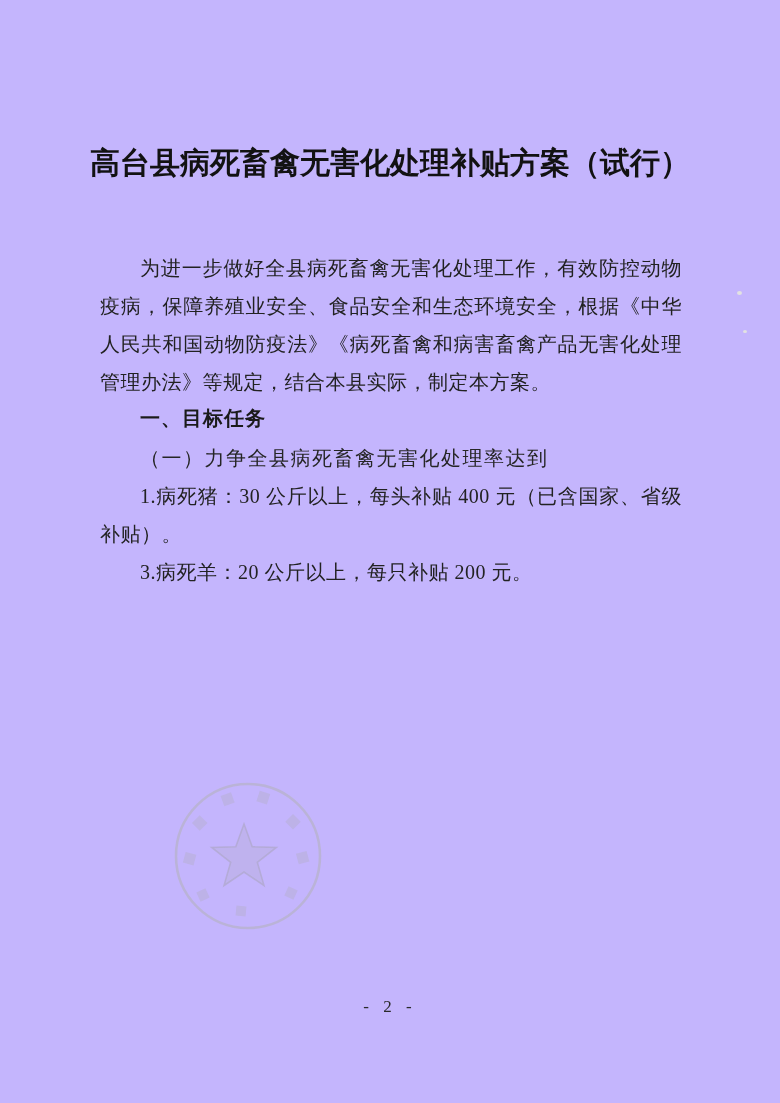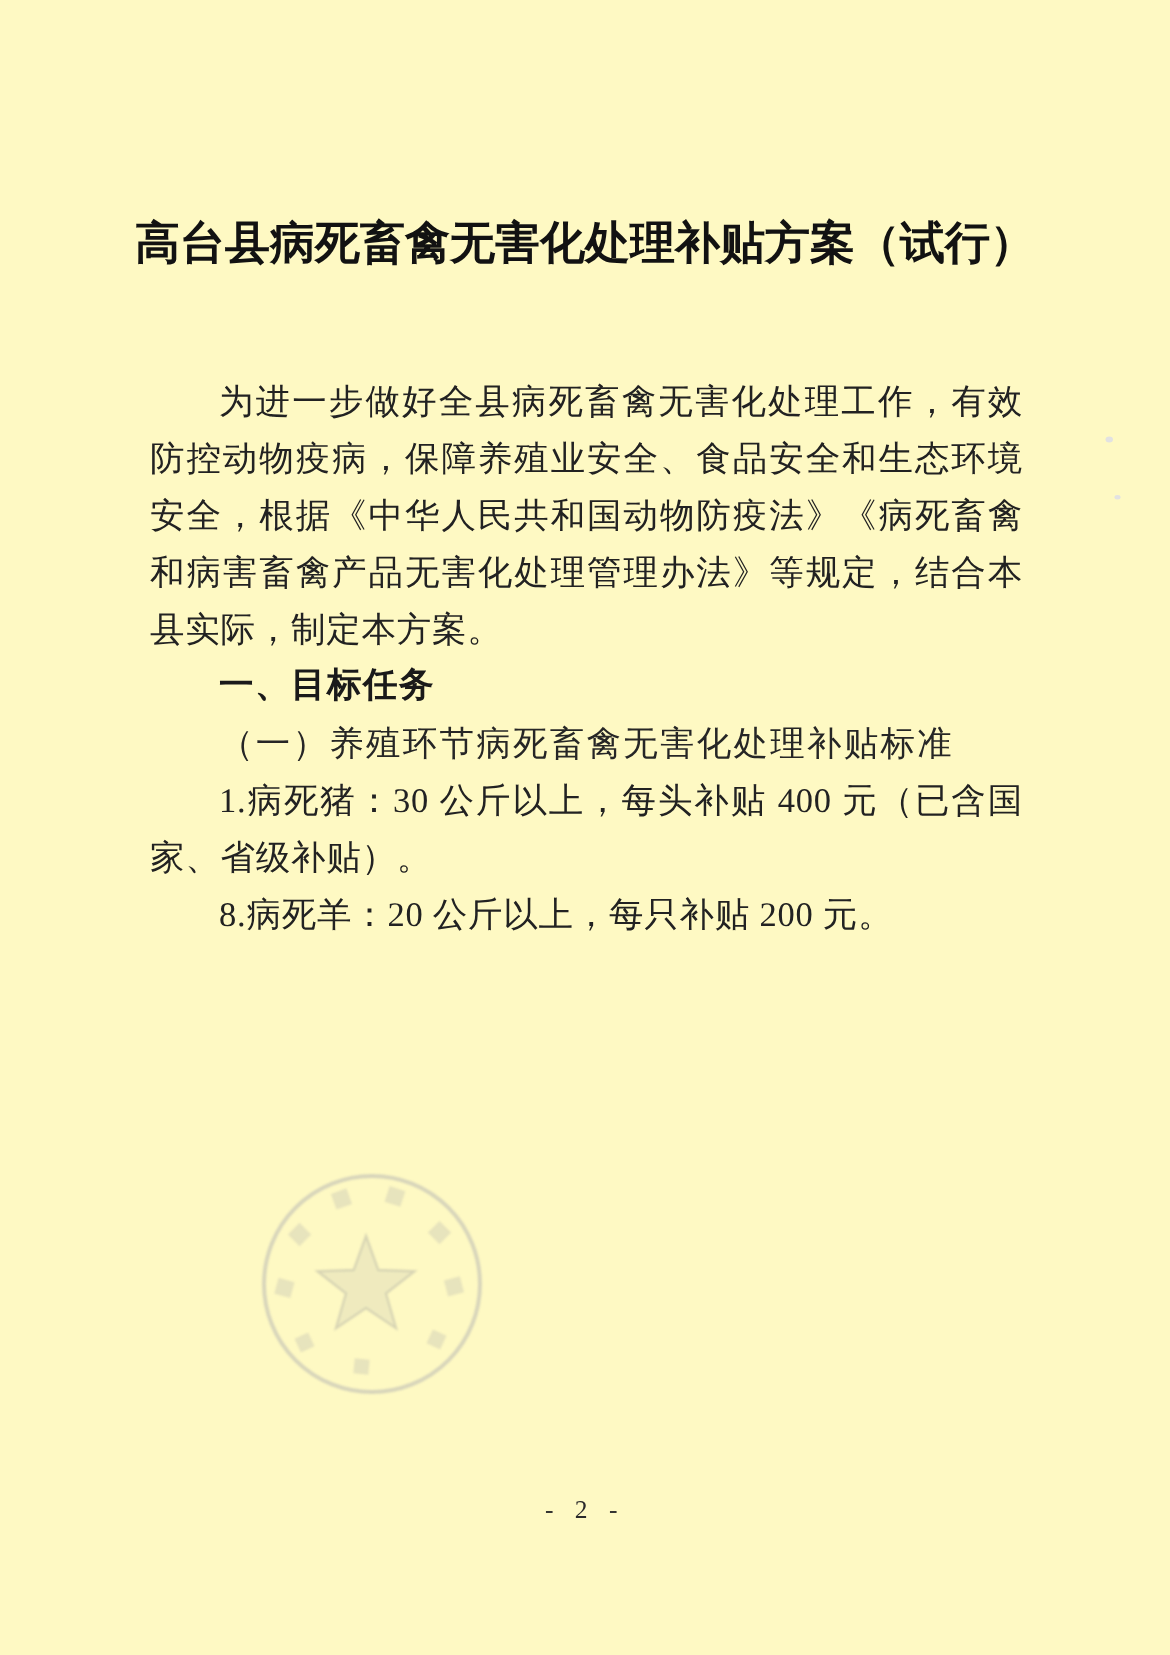--- a/index.html
+++ b/index.html
@@ -4,21 +4,21 @@
 <style>
   html, body {
     margin: 0;
     padding: 0;
     background: #ffffff;
   }
   .page {
     position: relative;
     width: 780px;
     height: 1103px;
-    background: #fef9c3;
+    background: #c4b5fd;
     overflow: hidden;
     font-family: "Liberation Serif", "DejaVu Serif", serif;
     color: #1e1e1e;
   }
   .doc-title {
     position: absolute;
     top: 140px;
     left: 60px;
     width: 660px;
     margin: 0;
@@ -28,21 +28,21 @@
     text-align: center;
     color: #121212;
     font-family: "Liberation Serif", "DejaVu Serif", serif;
     white-space: nowrap;
   }
   .doc-body {
     position: absolute;
     top: 249px;
     left: 100px;
     width: 582px;
-    font-size: 23px;
+    font-size: 20px;
     line-height: 38px;
     text-align: justify;
     letter-spacing: 0.5px;
     z-index: 2;
   }
   .doc-body p {
     margin: 0;
     padding: 0;
     text-indent: 2em;
   }
@@ -113,20 +113,20 @@
       <rect x="66" y="128" width="10" height="10" transform="rotate(5 71 133)"></rect>
     </g>
   </svg>
 
   <span class="speck speck-1"></span>
   <span class="speck speck-2"></span>
 
   <div class="doc-body">
     <p class="body-text">为进一步做好全县病死畜禽无害化处理工作，有效防控动物疫病，保障养殖业安全、食品安全和生态环境安全，根据《中华人民共和国动物防疫法》《病死畜禽和病害畜禽产品无害化处理管理办法》等规定，结合本县实际，制定本方案。</p>
     <p class="heading">一、目标任务</p>
-    <p class="subheading">（一）养殖环节病死畜禽无害化处理补贴标准</p>
+    <p class="subheading">（一）力争全县病死畜禽无害化处理率达到</p>
     <p class="item">1.病死猪：30 公斤以上，每头补贴 400 元（已含国家、省级补贴）。</p>
-    <p class="item">8.病死羊：20 公斤以上，每只补贴 200 元。</p>
+    <p class="item">3.病死羊：20 公斤以上，每只补贴 200 元。</p>
   </div>
 
   <div class="footer">- 2 -</div>
 
 </div>
 
 </body></html>

